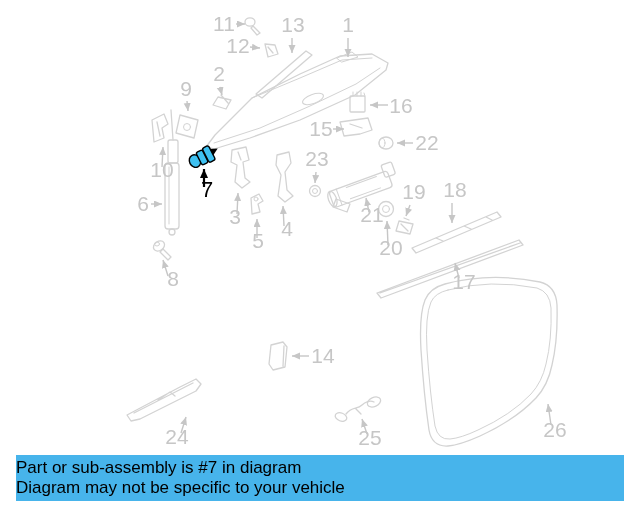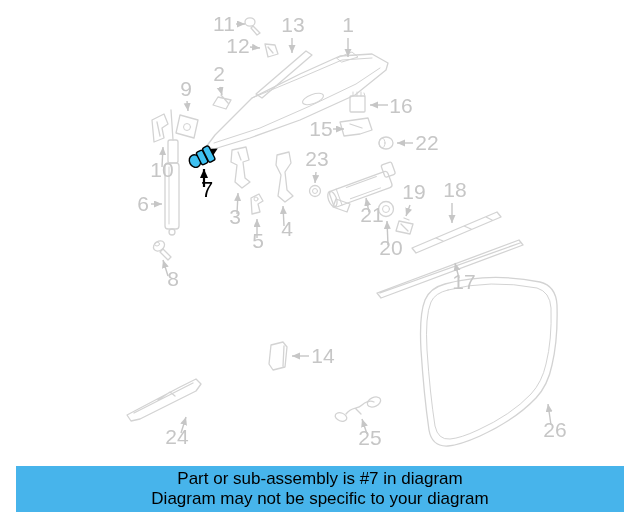--- a/index.html
+++ b/index.html
@@ -13,22 +13,22 @@
   .arrow{stroke:var(--label,#c6c6c6);stroke-width:1.4;}
   .arrow.hl{stroke:#000;stroke-width:2.2;}
   text.callout{fill:var(--label,#c6c6c6);font-family:"Liberation Sans",sans-serif;font-size:21px;cursor:pointer;}
   text.callout.hl{fill:#000;font-size:22px;}
   #mg path{fill:var(--label,#c6c6c6);}
   #mb path{fill:#000;}
   .hl-part{fill:var(--hl-fill,#3ec1f1);stroke:#000;stroke-width:1.4;stroke-linejoin:round;}
   .banner{
     position:absolute;left:16px;top:455px;width:608px;height:46px;
     background:var(--banner-bg,#47b4eb);color:var(--banner-fg,#000);
-    display:flex;flex-direction:column;justify-content:center;align-items:center;
-    font-size:17px;line-height:20px;text-align:center;margin-top:11px;
+    display:flex;flex-direction:column;justify-content:center;align-items:flex-start;
+    font-size:17px;line-height:20px;text-align:center;
   }
 </style>
 </head>
 <body>
 
 <div class="stage">
 
   <svg id="diagram-svg" width="640" height="455" viewBox="0 0 640 455">
     <defs>
       <marker id="mg" markerWidth="10" markerHeight="8" refX="8" refY="3.5" orient="auto" markerUnits="userSpaceOnUse">
@@ -178,16 +178,16 @@
         <text x="177" y="444" text-anchor="middle" class="callout">24</text>
         <line x1="367" y1="434" x2="362" y2="419" class="arrow" marker-end="url(#mg)"></line>
         <text x="370" y="445" text-anchor="middle" class="callout">25</text>
         <line x1="551" y1="425" x2="548" y2="404" class="arrow" marker-end="url(#mg)"></line>
         <text x="555" y="437" text-anchor="middle" class="callout">26</text>
       </g>
   </svg>
 
   <div class="banner">
     <div>Part or sub-assembly is #7 in diagram</div>
-    <div>Diagram may not be specific to your diagram</div>
+    <div>Diagram may not be specific to your vehicle</div>
   </div>
 
 </div>
 
 </body></html>

